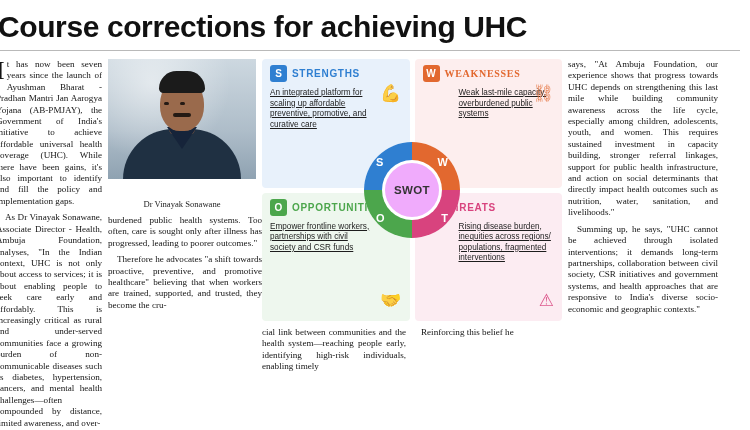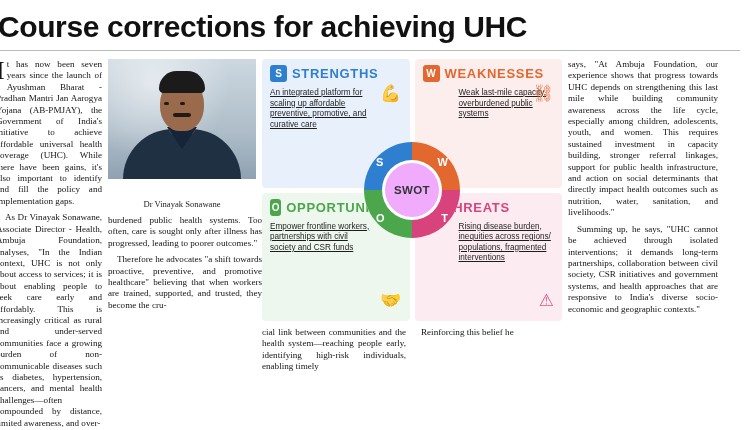--- a/index.html
+++ b/index.html
@@ -228,26 +228,26 @@
     font-size: 10px;
     display: flex;
     align-items: center;
     justify-content: center;
   }
   .qbadge.s { background: #2f7fd1; }
   .qbadge.w { background: #e2682f; }
   .qbadge.o { background: #4ca64c; }
   .qbadge.t { background: #d8437e; }
   .qtitle {
-    font-size: 13px;
+    font-size: 10px;
     font-weight: 700;
     letter-spacing: 0.7px;
   }
   .qtitle.s { color: #2f7fd1; }
-  .qtitle.w { color: #e2682f; }
+  .qtitle.w { color: #e2682f; font-family: Liberation Serif, serif; }
   .qtitle.o { color: #4ca64c; }
   .qtitle.t { color: #d8437e; }
   .qtext {
     font-size: 8.2px;
     line-height: 10.6px;
     color: #1d1d1d;
     max-width: 104px;
     text-decoration: underline;
   }
   .quad.w .qtext, .quad.t .qtext { max-width: 104px; margin-left: 36px; }

